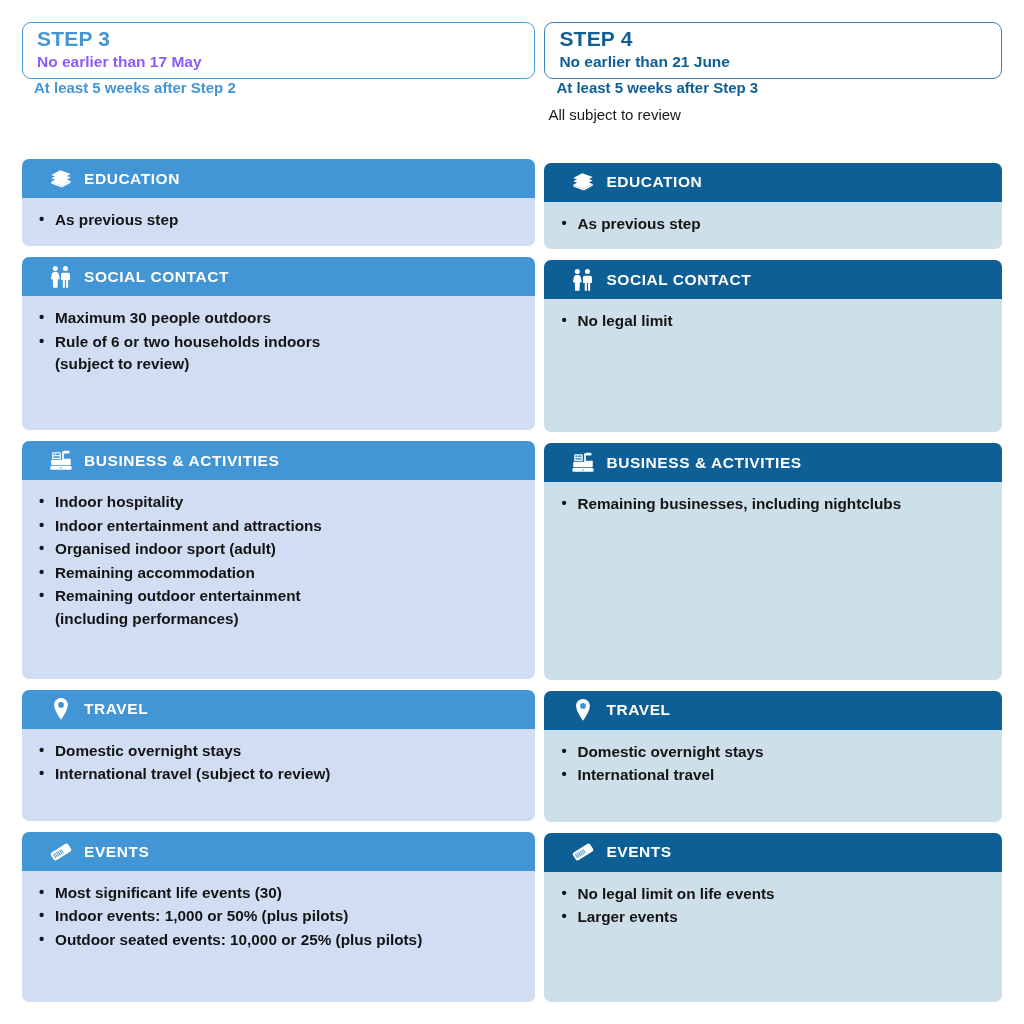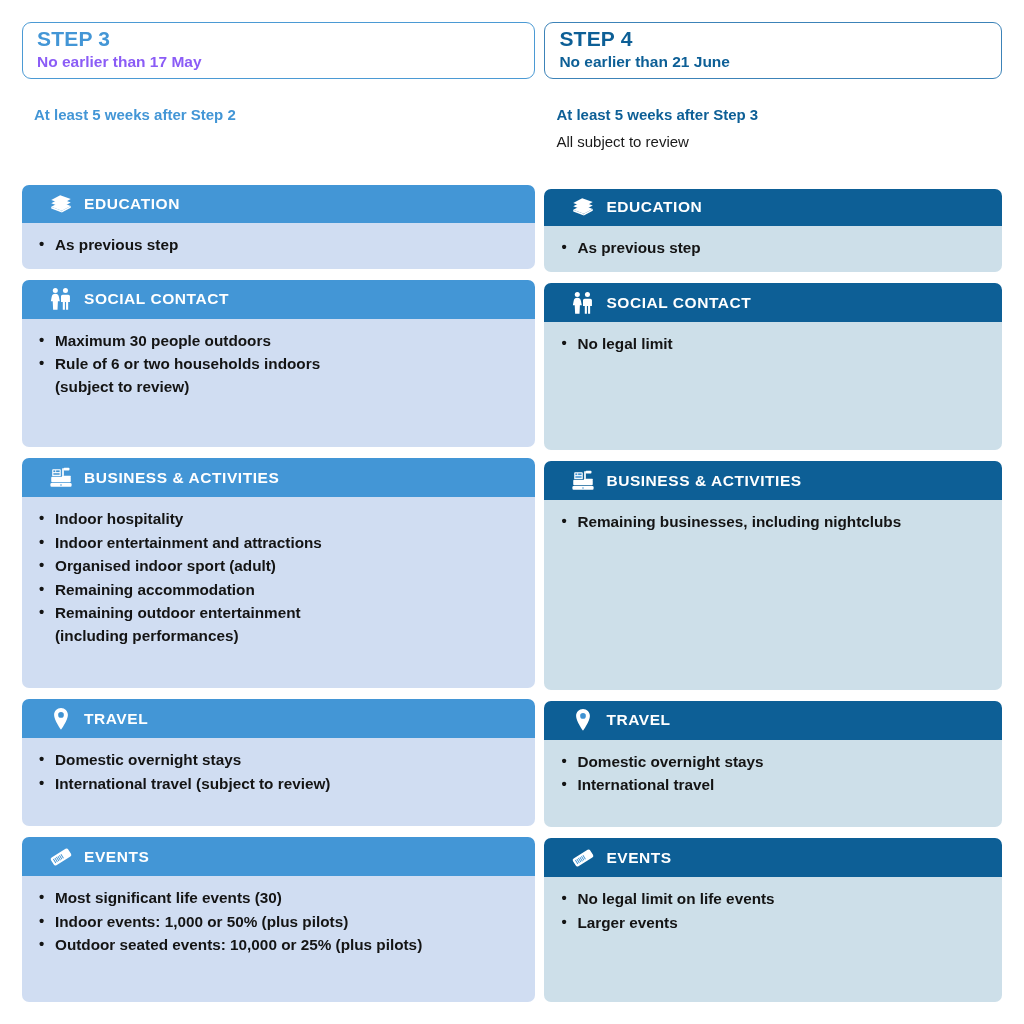--- a/index.html
+++ b/index.html
@@ -34,26 +34,26 @@
   }
   .step-date {
     font-size: 15.5px; font-weight: bold; color: #8b5cf6;
     line-height: 1.25; margin-top: 1px;
   }
   .column.right .step-title { color: #0d5f96; }
   .column.right .step-date  { color: #0d5f96; }
 
   .after-line {
     font-size: 15px; font-weight: bold; color: #4396d6;
-    margin-top: 27px; margin-left: 12px; line-height: 1.2;
+    margin-left: 12px; line-height: 1.2;
   }
   .column.right .after-line { color: #0d5f96; }
   .review-line {
     font-size: 15px; color: #1a1a1a;
-    margin-top: 9px; margin-left: 12px; line-height: 1.2;
+    margin-top: 9px; margin-left: 4px; line-height: 1.2;
   }
   .spacer-left { height: 24px; }
 
   
   .card {
     margin-top: 11px;
     border-radius: 7px;
     overflow: hidden;
     display: flex; flex-direction: column;
   }

